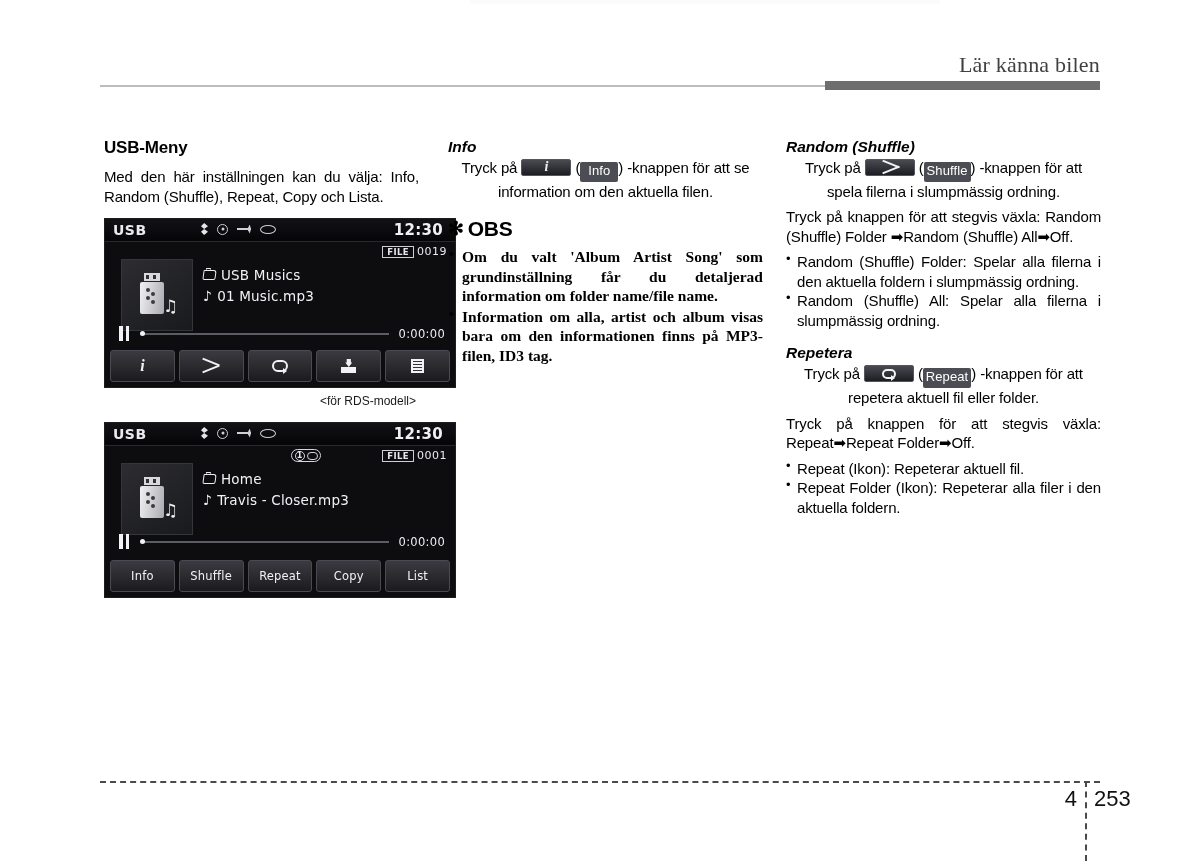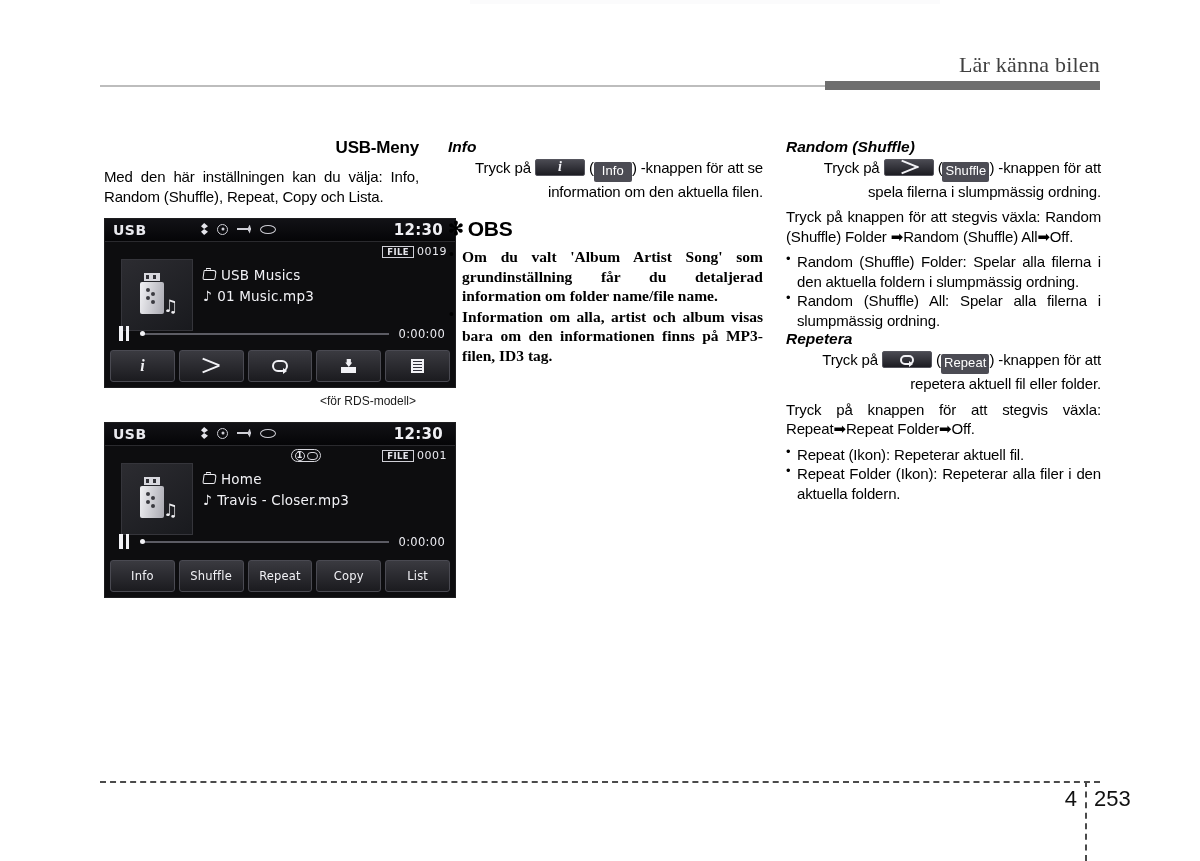--- a/index.html
+++ b/index.html
@@ -23,29 +23,29 @@
     background:#bdbdbd;}
   .header-rule-dark{position:absolute;left:725px;top:29px;width:275px;height:9px;
     background:#6e6e6e;}
 
   
   .col{position:absolute;top:138px;width:315px;}
   .col1{left:104px;}
   .col2{left:448px;}
   .col3{left:786px;}
 
-  h2.sec{font-size:17px;font-weight:bold;margin:0 0 9px 0;letter-spacing:-.2px;text-align:right;}
+  h2.sec{font-size:17px;font-weight:bold;margin:0 0 9px 0;letter-spacing:-.2px;}
   h3.sec-it{font-size:15.5px;font-weight:bold;font-style:italic;margin:0 0 2px 0;}
 
   p.body{
     font-size:15px;line-height:1.30;margin:0 0 6px 0;
     text-align:justify;text-justify:inter-word;
     letter-spacing:-.15px;
   }
-  p.body.nj{text-align:right;}
+  p.body.nj{text-align:center;}
 
   
   .screen{
     position:relative;width:352px;height:170px;background:#0d0d0f;
     border:1px solid #1d1d1f;box-sizing:border-box;overflow:hidden;
   }
   .screen.s2{height:176px;}
   .scr-top{
     position:absolute;left:0;top:0;right:0;height:22px;
     background:linear-gradient(#121216,#050507);
@@ -368,21 +368,21 @@
       <span>(</span><span class="pill-txt tight">Shuffle</span><span>)</span>
       <span>-knappen för att spela filerna i slumpmässig ordning.</span></p>
 
     <p class="body">Tryck på knappen för att stegvis växla: Random (Shuffle) Folder ➡Random (Shuffle) All➡Off.</p>
 
     <ul class="dash">
       <li>Random (Shuffle) Folder: Spelar alla filerna i den aktuella foldern i slumpmässig ordning.</li>
       <li>Random (Shuffle) All: Spelar alla filerna i slumpmässig ordning.</li>
     </ul>
 
-    <h3 class="sec-it" style="margin-top:0;">Repetera</h3>
+    <h3 class="sec-it" style="margin-top:14px;">Repetera</h3>
     <p class="body nj"><span>Tryck på</span>
       <span class="pill-ico"><span class="in">
             <span class="gi-repeat"></span>
           </span></span>
       <span>(</span><span class="pill-txt tight">Repeat</span><span>)</span>
       <span>-knappen för att repetera aktuell fil eller folder.</span></p>
 
     <p class="body">Tryck på knappen för att stegvis växla: Repeat➡Repeat Folder➡Off.</p>
 
     <ul class="dash">

